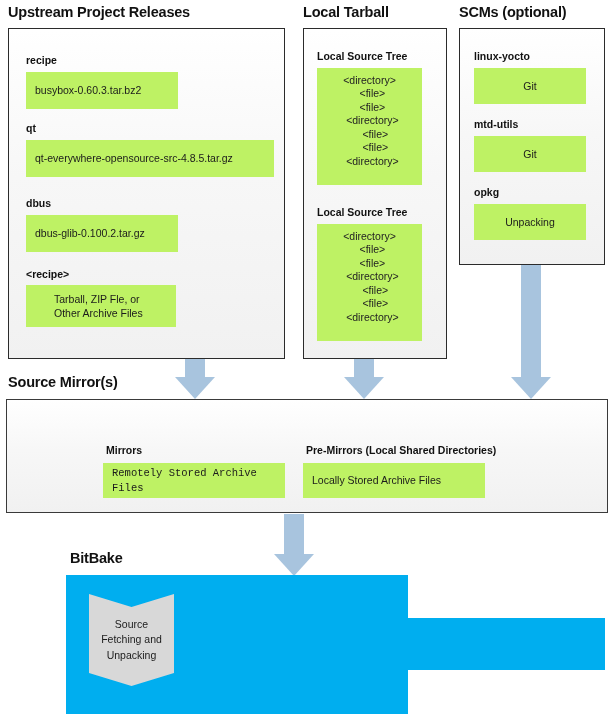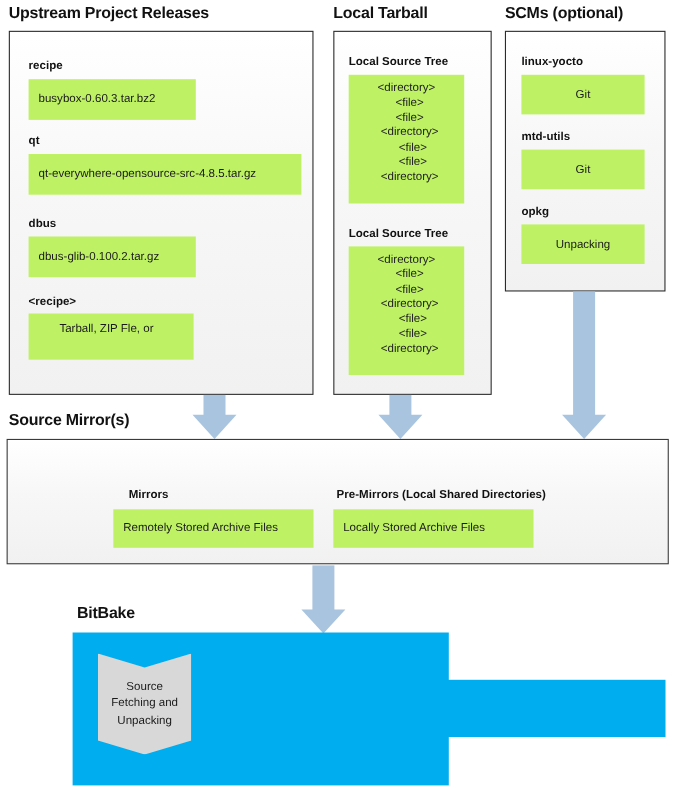--- a/index.html
+++ b/index.html
@@ -130,20 +130,21 @@
 
 <div class="grp-label" style="left:26px; top:122px;">qt</div>
 <div class="chip pad-left" style="left:26px; top:140px; width:248px; height:37px;">qt-everywhere-opensource-src-4.8.5.tar.gz</div>
 
 <div class="grp-label" style="left:26px; top:197px;">dbus</div>
 <div class="chip pad-left" style="left:26px; top:215px; width:152px; height:37px;">dbus-glib-0.100.2.tar.gz</div>
 
 <div class="grp-label" style="left:26px; top:268px;">&lt;recipe&gt;</div>
 <div class="chip multiline" style="left:26px; top:285px; width:150px; height:42px;padding-left:28px;">
   <div>Tarball, ZIP Fle, or</div>
+  <div>Other Archive Files</div>
 </div>
 
 <div class="sec-title" style="left:303px; top:4px;">Local Tarball</div>
 
 <div class="panel" style="left:303px; top:28px; width:144px; height:331px;"></div>
 
 <div class="grp-label" style="left:317px; top:50px;">Local Source Tree</div>
 <div class="chip tree" style="left:317px; top:68px; width:105px; height:117px;">
   <div>&lt;directory&gt;</div>
   <div>  &lt;file&gt;</div>
@@ -190,22 +191,22 @@
 
 <div class="arrow" style="left:511px; top:265px; width:40px; height:134px;">
   <div class="stem" style="width:20px; height:113px;"></div>
   <div class="head" style="top:112px;"></div>
 </div>
 
 <div class="sec-title" style="left:8px; top:374px;">Source Mirror(s)</div>
 
 <div class="panel wide" style="left:6px; top:399px; width:602px; height:114px;"></div>
 
-<div class="grp-label" style="left:117px; top:444px;">Mirrors</div>
-<div class="chip pad-left" style="left:103px; top:463px; width:182px; height:35px;">Remotely Stored Archive Files</div>
+<div class="grp-label" style="left:106px; top:444px;">Mirrors</div>
+<div class="chip pad-left" style="left:103px; top:463px; width:182px; height:35px;font-family:Liberation Mono, monospace;">Remotely Stored Archive Files</div>
 
 <div class="grp-label" style="left:306px; top:444px;">Pre-Mirrors (Local Shared Directories)</div>
 <div class="chip pad-left" style="left:303px; top:463px; width:182px; height:35px;">Locally Stored Archive Files</div>
 
 <div class="arrow" style="left:274px; top:514px; width:40px; height:62px;">
   <div class="stem" style="width:20px; height:41px;"></div>
   <div class="head" style="top:40px;"></div>
 </div>
 
 <div class="sec-title" style="left:70px; top:550px;">BitBake</div>

